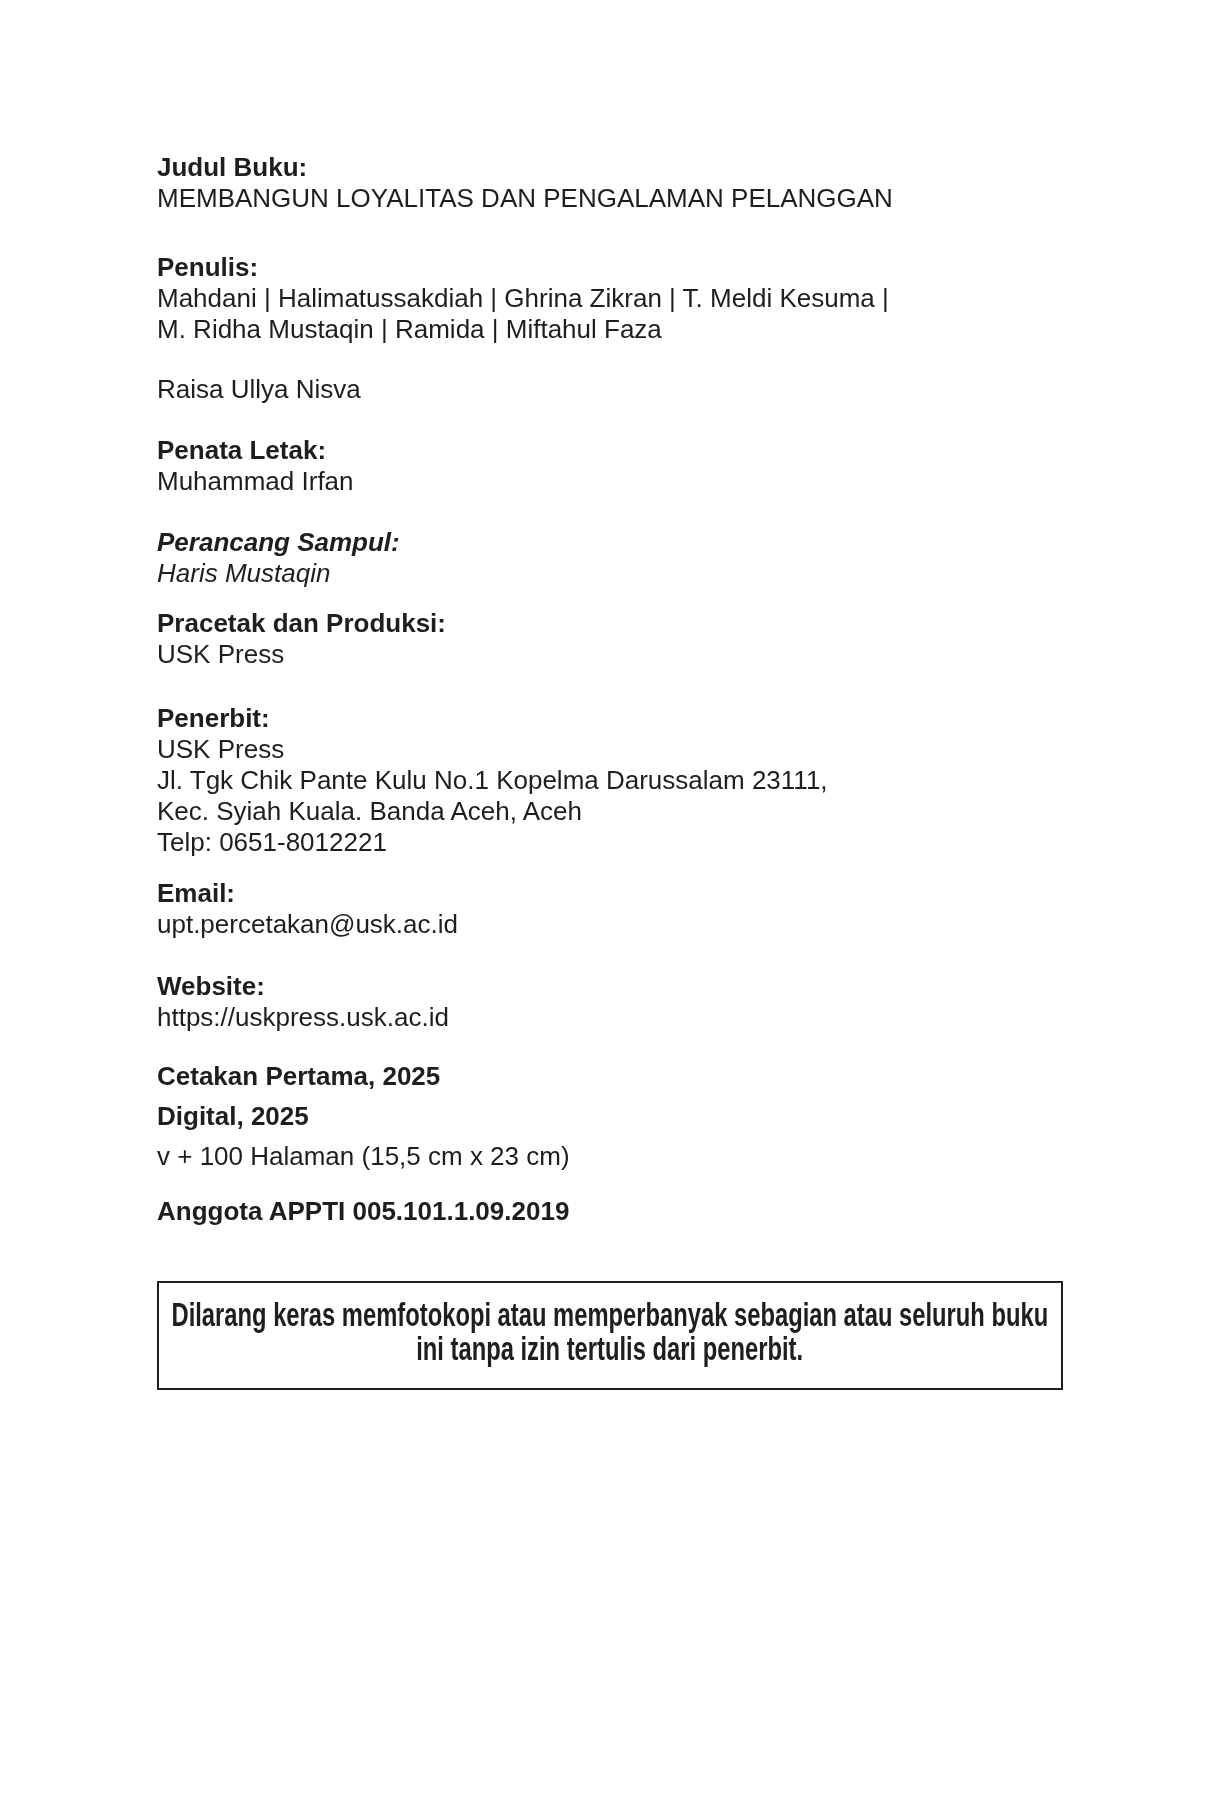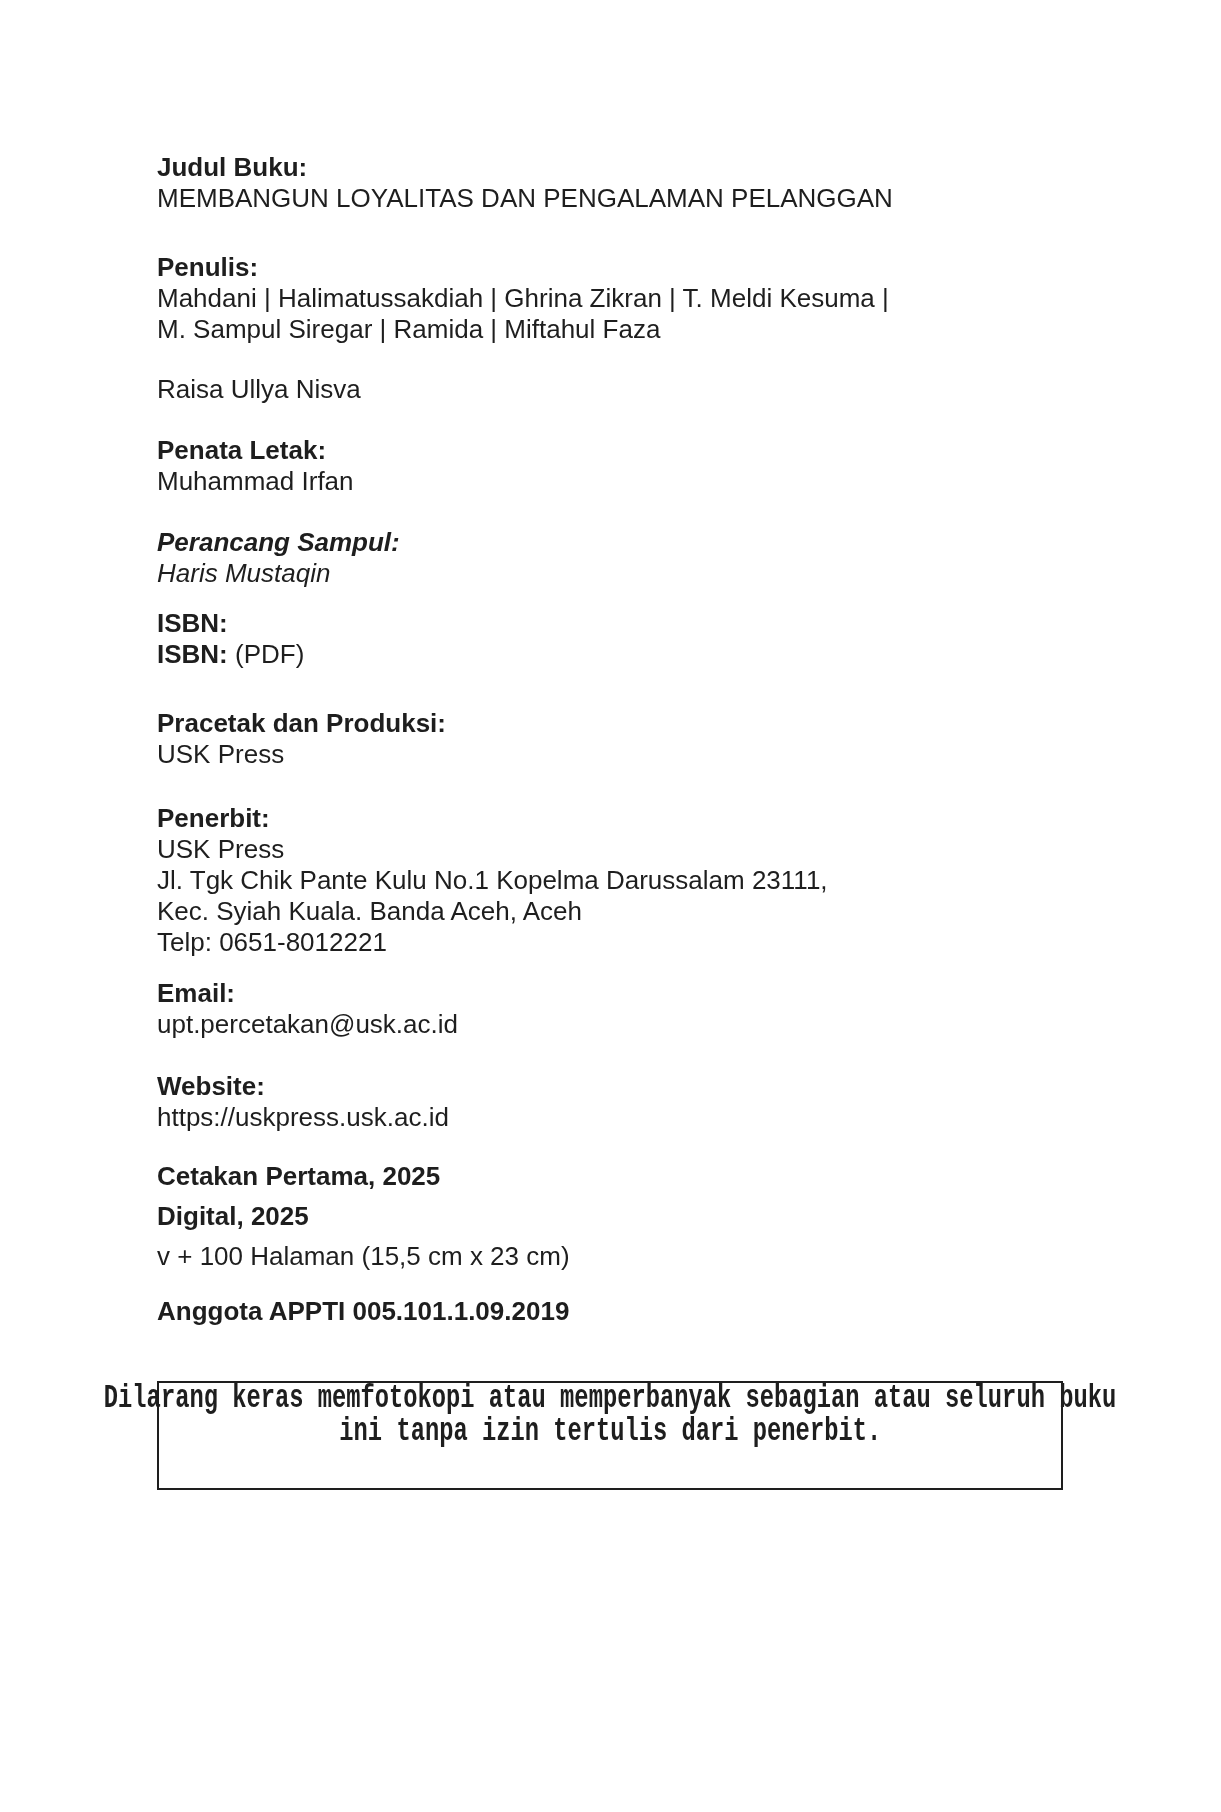--- a/index.html
+++ b/index.html
@@ -38,22 +38,21 @@
   .g54 { margin-bottom: 54px; }
   .p9  { margin-bottom: 9px; }
   .notice {
     width: 906px;
     height: 109px;
     border: 2px solid #1e1e1e;
     background: #ffffff;
     display: flex;
     flex-direction: column;
     align-items: center;
-    padding-top: 0;
-    font-family: Liberation Mono, monospace;
+    padding-top: 16px;
   }
   .notice-line { line-height: 31px; }
   .cond {
     display: inline-block;
     font-weight: bold;
     font-size: 33px;
     line-height: 31px;
     white-space: nowrap;
     transform: scaleX(0.72);
     transform-origin: center;
@@ -66,41 +65,37 @@
   <div class="content">
 
     <section class="g38">
       <p class="h">Judul Buku:</p>
       <p>MEMBANGUN LOYALITAS DAN PENGALAMAN PELANGGAN</p>
     </section>
 
     <section class="g29">
       <p class="h">Penulis:</p>
       <p>Mahdani | Halimatussakdiah | Ghrina Zikran | T. Meldi Kesuma |</p>
-      <p>M. Sampul Siregar | Ramida | Miftahul Faza</p>
+      <p>M. Ridha Mustaqin | Ramida | Miftahul Faza</p>
     </section>
 
     <section class="g30">
       <p>Raisa Ullya Nisva</p>
     </section>
 
     <section class="g30">
       <p class="h">Penata Letak:</p>
       <p>Muhammad Irfan</p>
     </section>
 
     <section class="g19">
       <p class="h">Perancang Sampul:</p>
       <p>Haris Mustaqin</p>
     </section>
 
-    <section class="g38">
-      <p class="h">ISBN:</p>
-      <p><span class="h">ISBN:</span> <span>(PDF)</span></p>
-    </section>
 
     <section class="g33">
       <p class="h">Pracetak dan Produksi:</p>
       <p>USK Press</p>
     </section>
 
     <section class="g20">
       <p class="h">Penerbit:</p>
       <p>USK Press</p>
       <p>Jl. Tgk Chik Pante Kulu No.1 Kopelma Darussalam 23111,</p>

